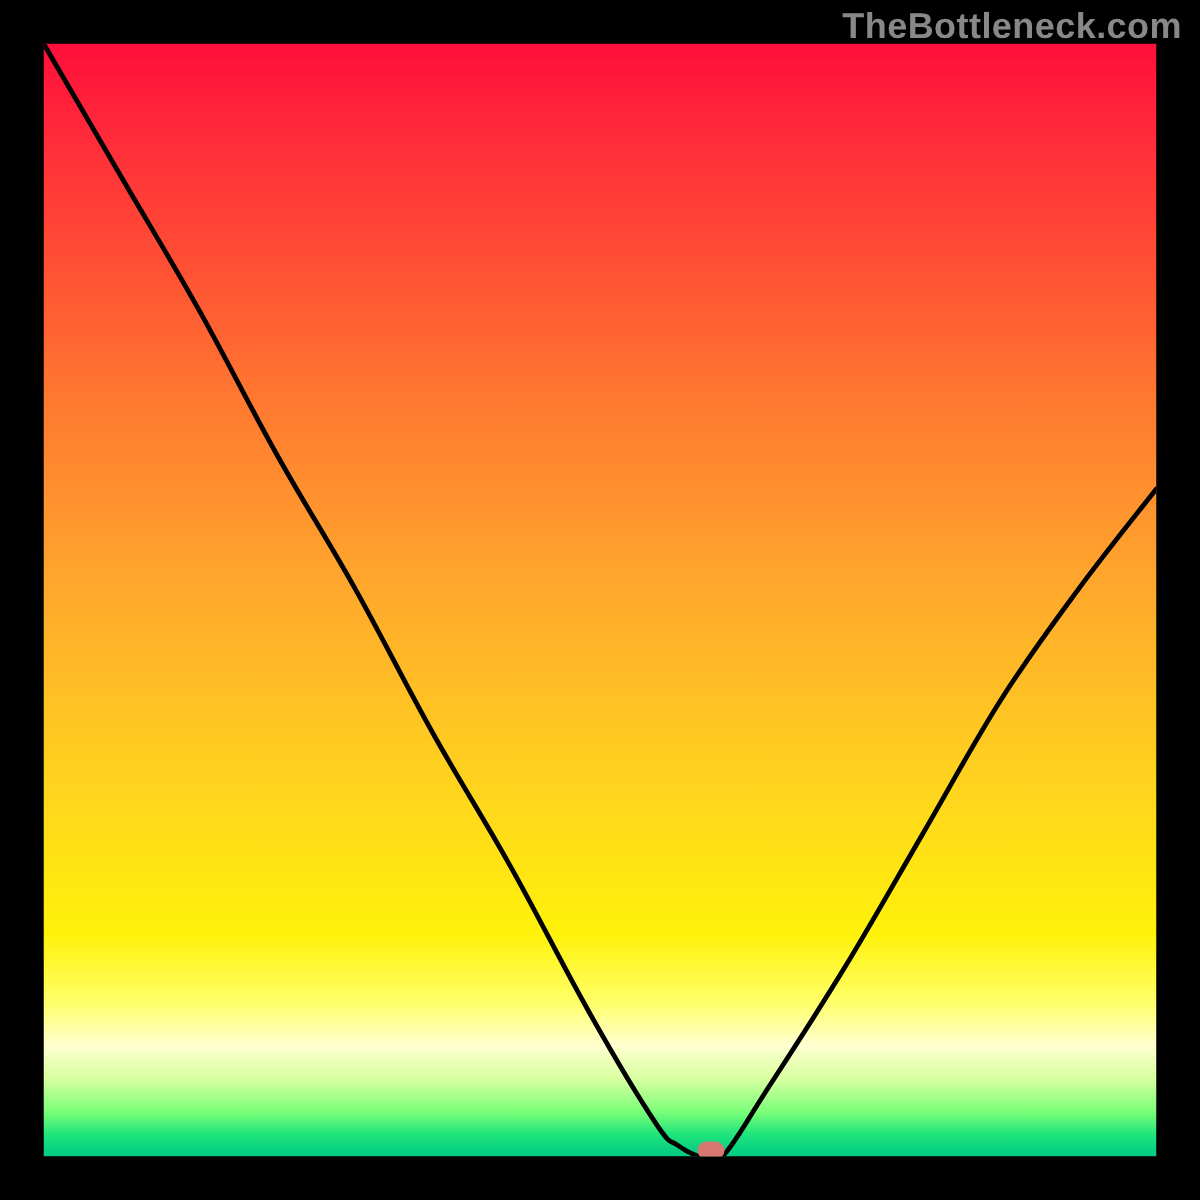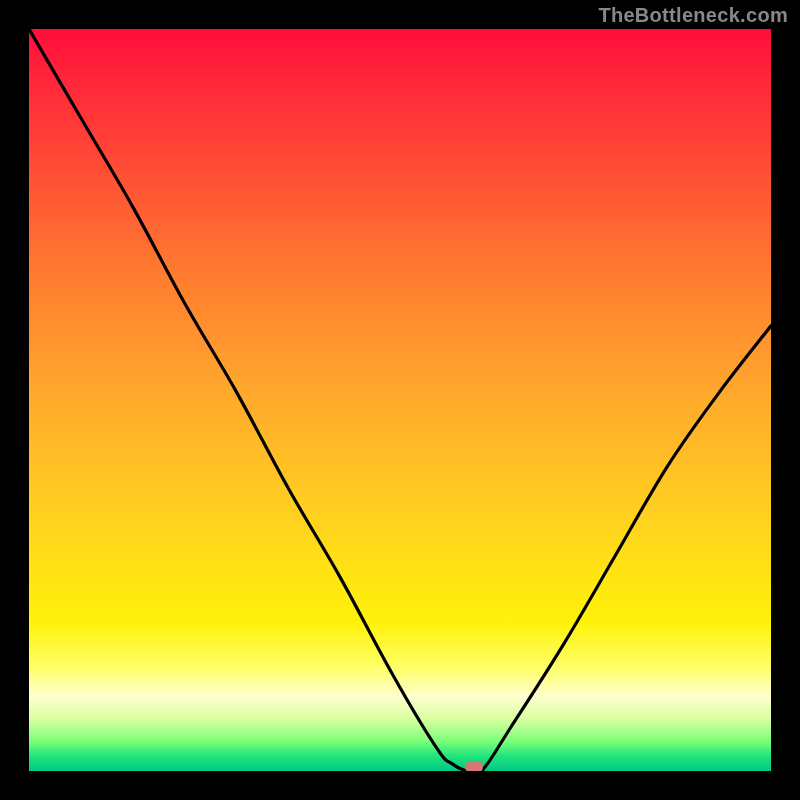--- a/index.html
+++ b/index.html
@@ -14,21 +14,21 @@
     position: relative;
     width: 800px;
     height: 800px;
     background: #000;
   }
   .watermark {
     position: absolute;
     top: 4px;
     right: 12px;
     font-family: Arial, Helvetica, sans-serif;
-    font-size: 20px;
+    font-size: 24px;
     font-weight: 600;
     color: #888;
     letter-spacing: 0.3px;
     z-index: 50;
     user-select: none;
   }
   .plot-box {
     position: absolute;
     left: 29px;
     top: 29px;

